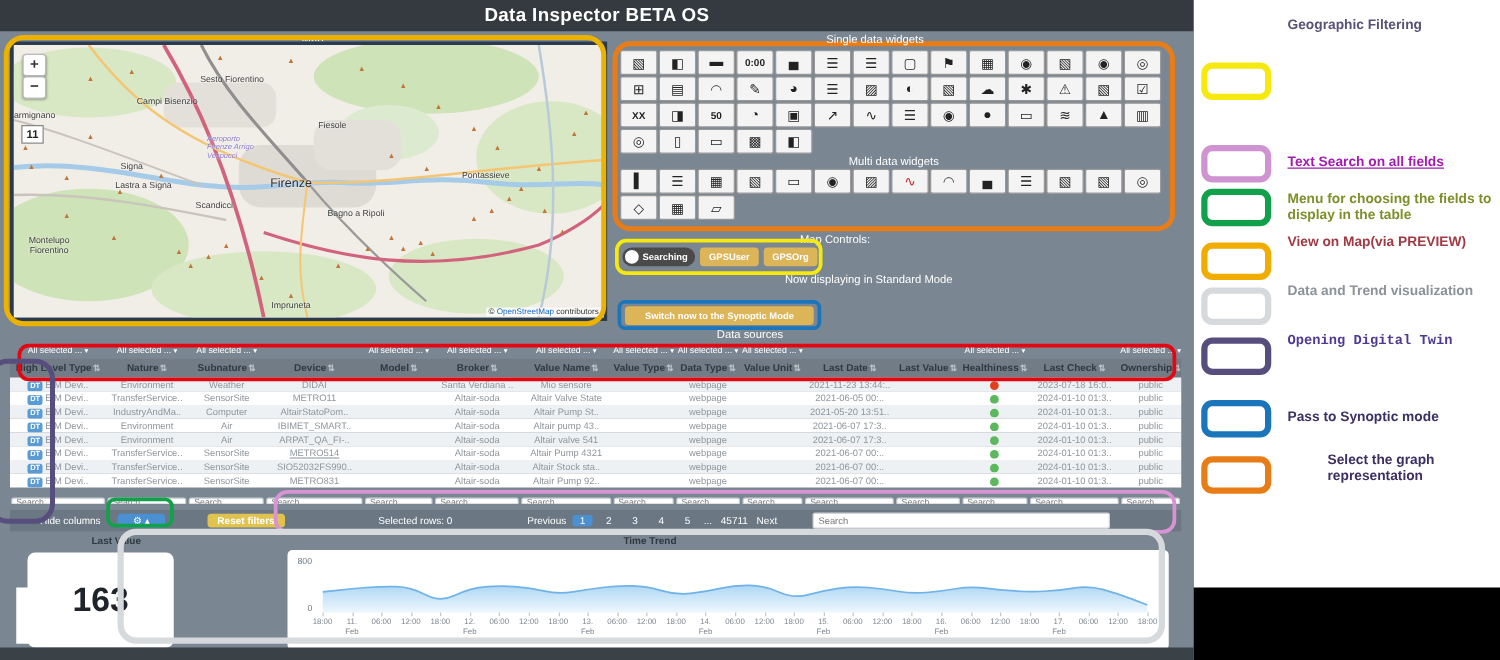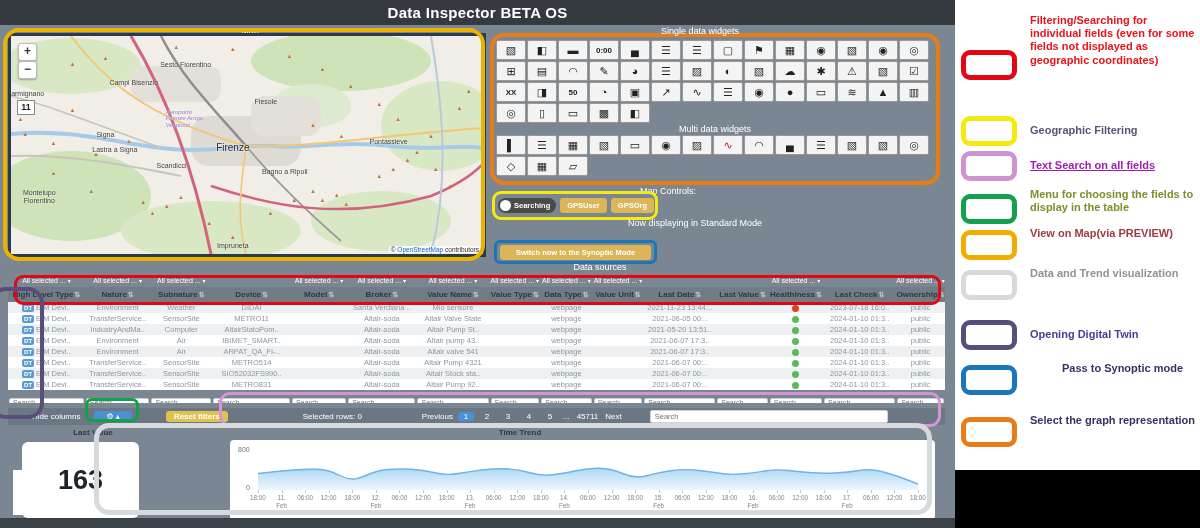--- a/index.html
+++ b/index.html
@@ -425,21 +425,21 @@
           <div class="tcell" style="width: 7.8%;">2021-06-07 17:3..</div>
           <div class="tcell" style="width: 5.6%;"></div>
           <div class="tcell" style="width: 5.8%;"><span class="dot green"></span></div>
           <div class="tcell" style="width: 7.8%;">2024-01-10 01:3..</div>
           <div class="tcell" style="width: 5.2%;">public</div>
         </div>
         <div class="trow drow">
           <div class="tcell" style="width: 8.2%;"><span class="dt-chip">DT</span><span>EIM Devi..</span></div>
           <div class="tcell" style="width: 7%;">TransferService..</div>
           <div class="tcell" style="width: 6.6%;">SensorSite</div>
-          <div class="tcell" style="width: 8.4%;">METRO514</div>
+          <div class="tcell" style="width: 8.4%; text-decoration: underline;">METRO514</div>
           <div class="tcell" style="width: 6%;"></div>
           <div class="tcell" style="width: 7.4%;">Altair-soda</div>
           <div class="tcell" style="width: 7.8%;">Altair Pump 4321</div>
           <div class="tcell" style="width: 5.4%;"></div>
           <div class="tcell" style="width: 5.6%;">webpage</div>
           <div class="tcell" style="width: 5.4%;"></div>
           <div class="tcell" style="width: 7.8%;">2021-06-07 00:..</div>
           <div class="tcell" style="width: 5.6%;"></div>
           <div class="tcell" style="width: 5.8%;"><span class="dot green"></span></div>
           <div class="tcell" style="width: 7.8%;">2024-01-10 01:3..</div>
@@ -603,24 +603,20 @@
         <div class="tick" style="left: 688px;">18:00</div>
       </div>
   </div>
   <div id="grey-outline" class="outline"></div>
 
   <div id="footerbar"></div>
 </div>
 
 <div id="sidebar">
     <div class="ann">
-      <div class="ann-box" style="border-color: rgb(227, 6, 19);"></div>
-      <div class="ann-text" style="color: rgb(232, 19, 28);">Filtering/Searching for individual fields (even for some fields not displayed as geographic coordinates)</div>
-    </div>
-    <div class="ann">
       <div class="ann-box" style="border-color: rgb(245, 233, 15);"></div>
       <div class="ann-text" style="color: rgb(90, 82, 118);">Geographic Filtering</div>
     </div>
     <div class="ann">
       <div class="ann-box" style="border-color: rgb(207, 147, 210);"></div>
       <div class="ann-text underline" style="color: rgb(162, 28, 175);">Text Search on all fields</div>
     </div>
     <div class="ann">
       <div class="ann-box" style="border-color: rgb(18, 161, 75);"></div>
       <div class="ann-text" style="color: rgb(125, 143, 42);">Menu for choosing the fields to display in the table</div>
@@ -628,21 +624,21 @@
     <div class="ann">
       <div class="ann-box" style="border-color: rgb(240, 173, 0);"></div>
       <div class="ann-text" style="color: rgb(160, 58, 68);">View on Map(via PREVIEW)</div>
     </div>
     <div class="ann">
       <div class="ann-box" style="border-color: rgb(214, 218, 221);"></div>
       <div class="ann-text" style="color: rgb(141, 146, 152);">Data and Trend visualization</div>
     </div>
     <div class="ann">
       <div class="ann-box" style="border-color: rgb(88, 78, 126);"></div>
-      <div class="ann-text" style="color: rgb(79, 58, 147);">Opening Digital Twin</div>
+      <div class="ann-text" style="color: rgb(79, 58, 147); font-family: Liberation Mono, monospace;">Opening Digital Twin</div>
     </div>
     <div class="ann">
       <div class="ann-box" style="border-color: rgb(26, 117, 187);"></div>
       <div class="ann-text" style="color: rgb(59, 47, 99);">Pass to Synoptic mode</div>
     </div>
     <div class="ann">
       <div class="ann-box" style="border-color: rgb(232, 125, 23);"></div>
       <div class="ann-text" style="color: rgb(59, 47, 99);">Select the graph representation</div>
     </div>
   </div>

